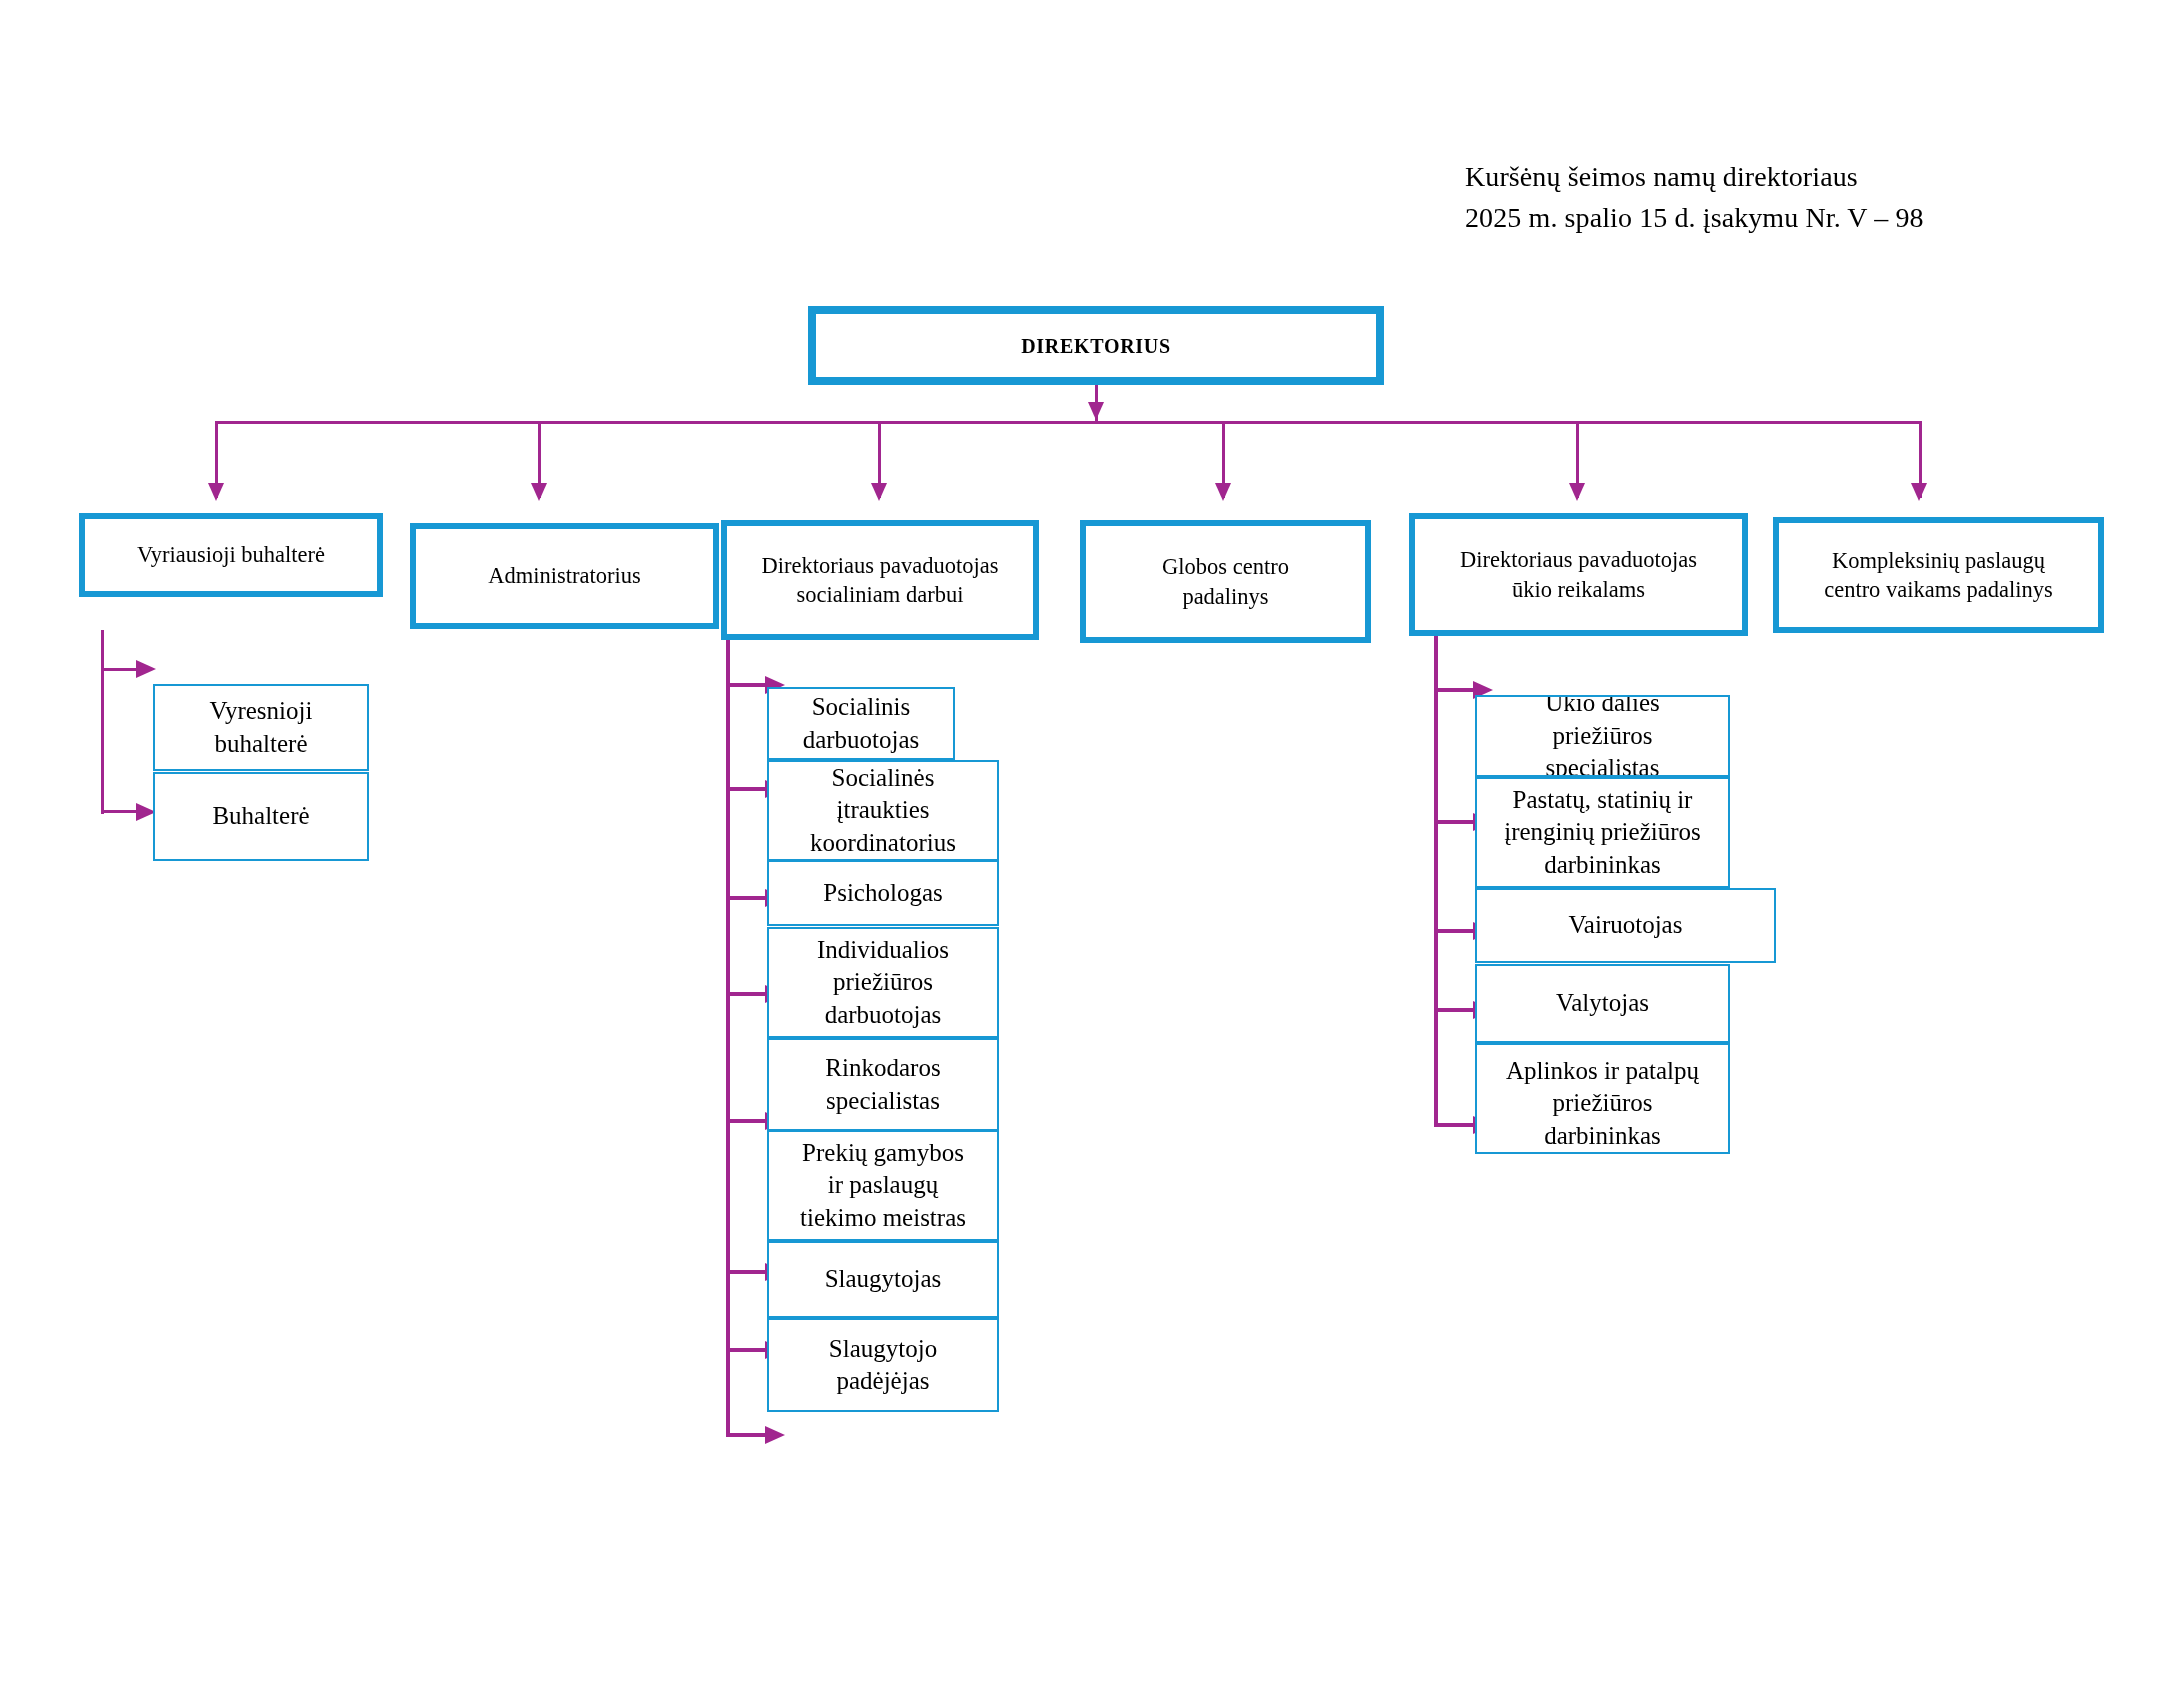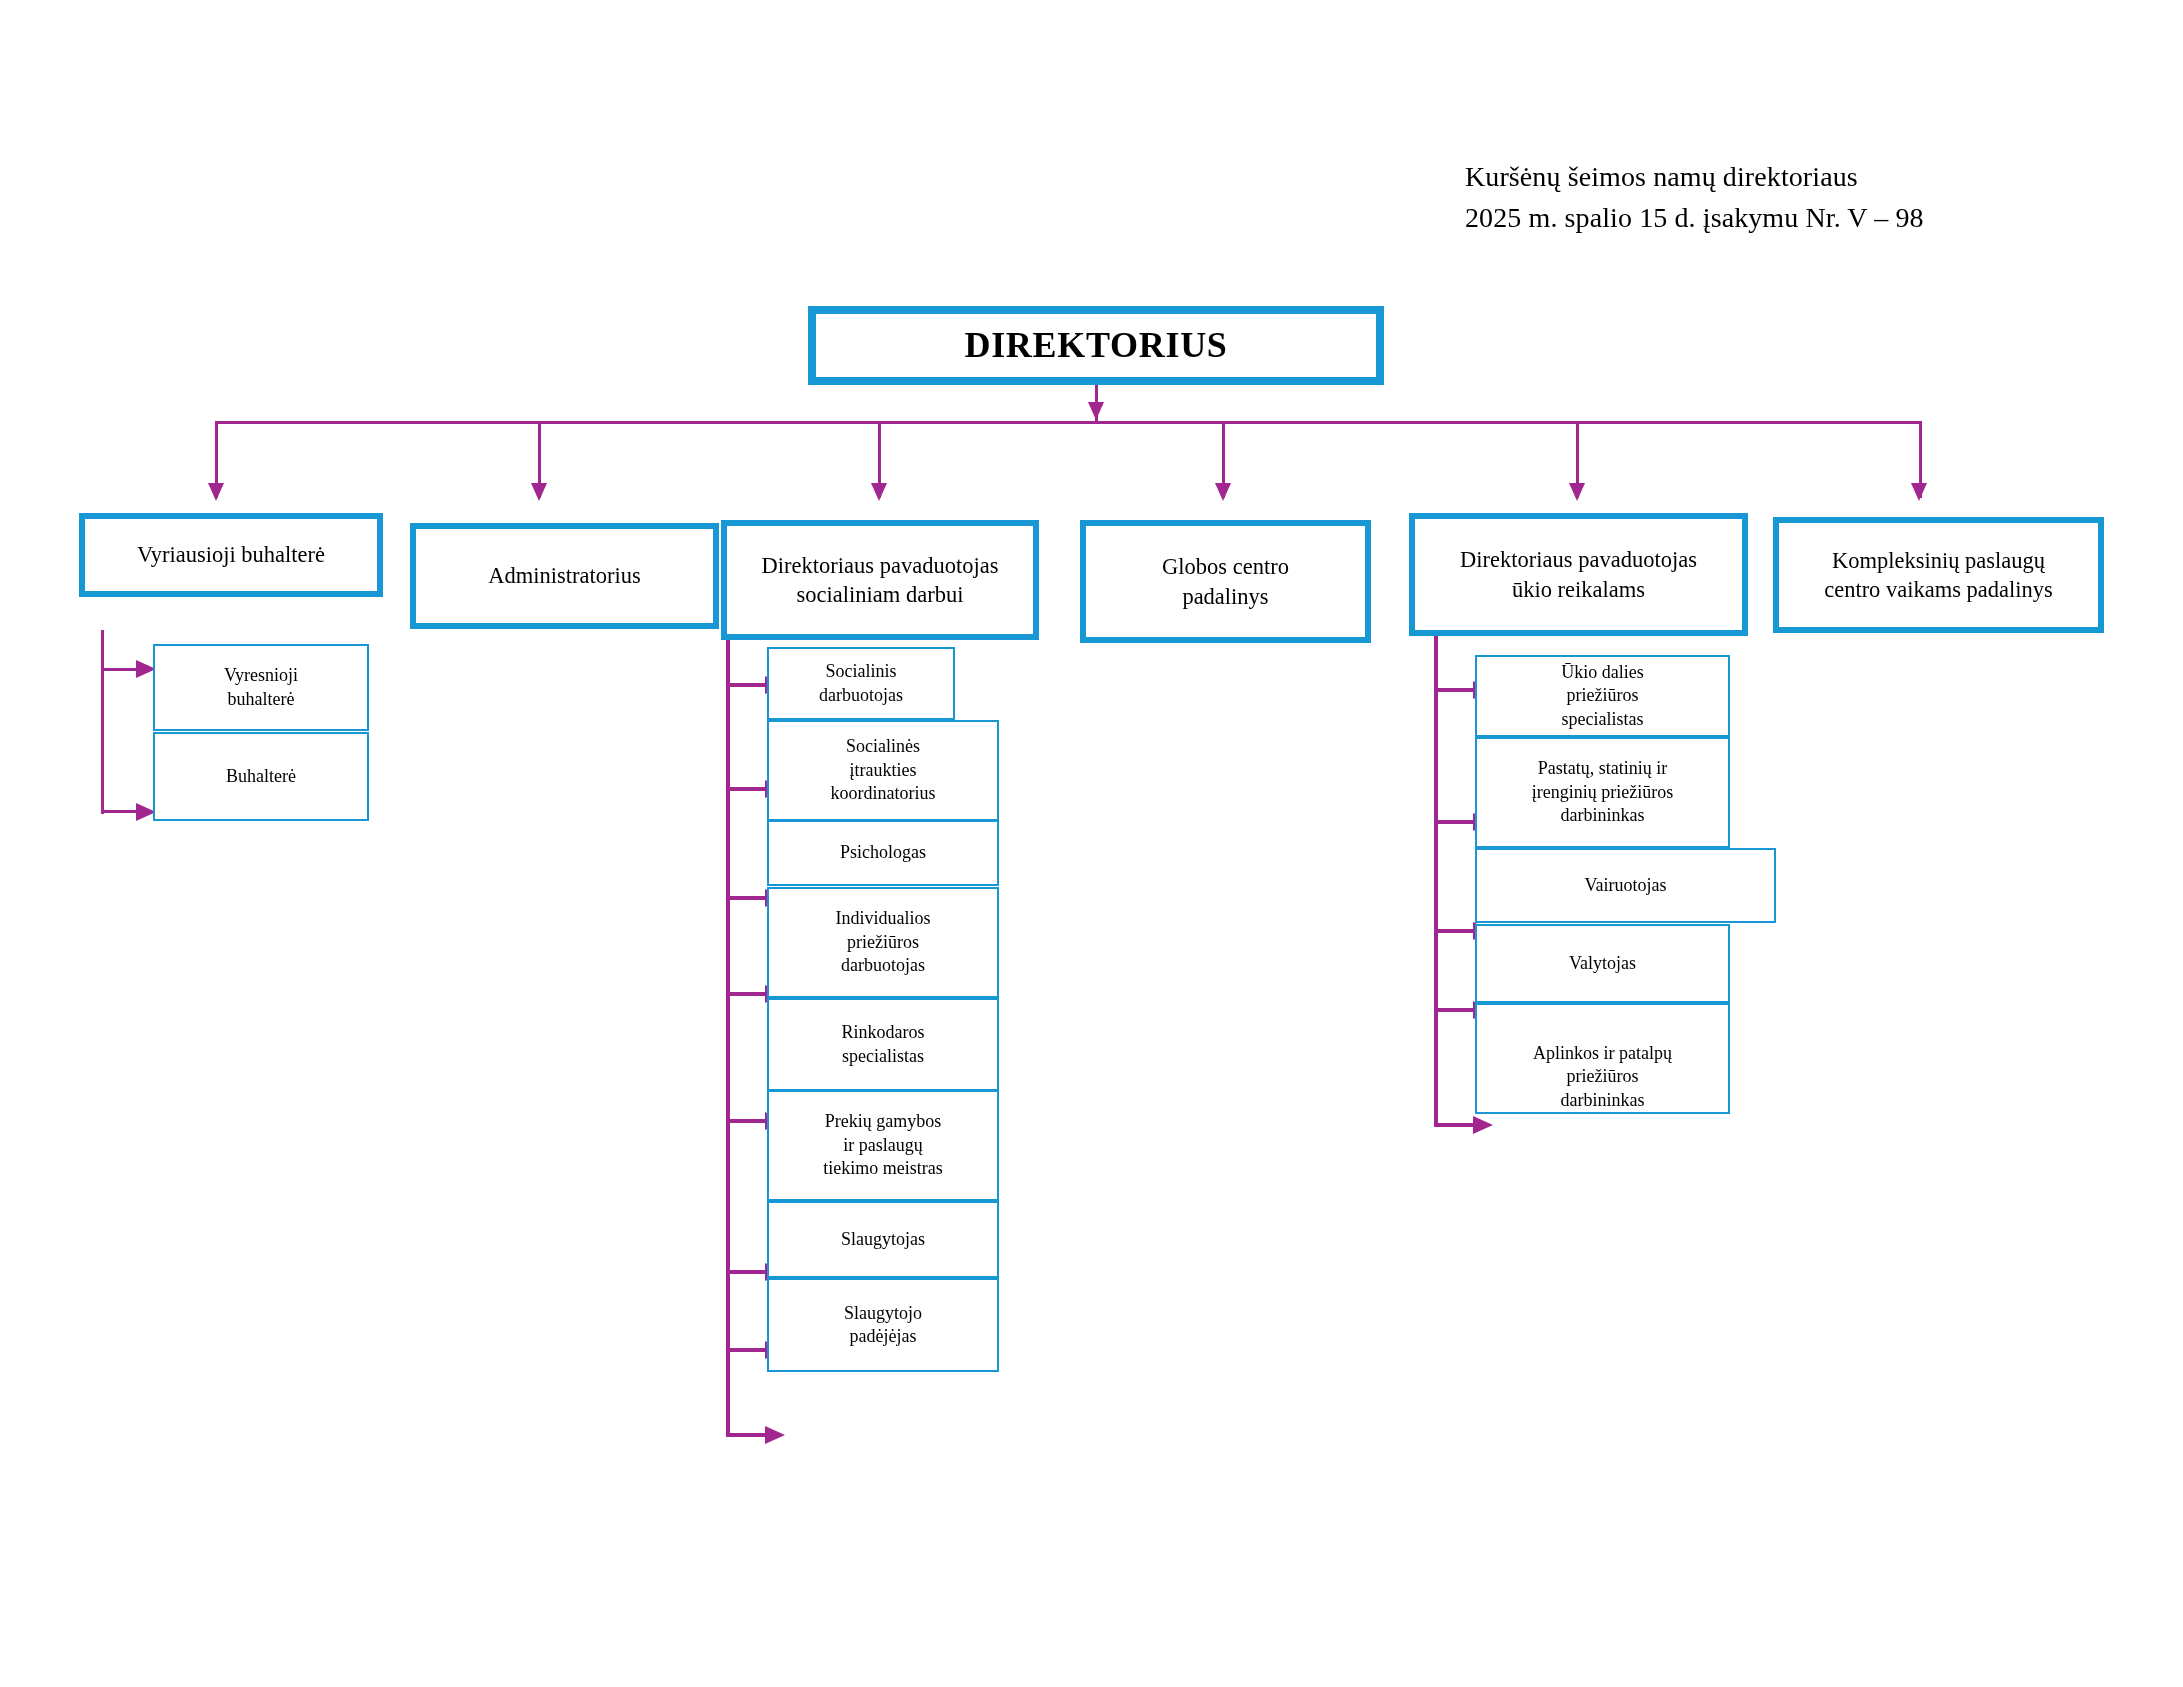--- a/index.html
+++ b/index.html
@@ -43,37 +43,38 @@
     width:100%;
     padding:0 6.6px;
     box-sizing:border-box;
     white-space:pre-line;
     line-height:1.30;
   }
 
   
   .root{
     border:8px solid #1798D4;
-    font-size:36px;
+    font-size:20px;
     font-weight:bold;
     letter-spacing:0.7px;
     box-shadow:inset 0 0 0 4px #ffffff;
   }
 
   
   .l2{
     border:6px solid #1798D4;
     font-size:22.5px;
     box-shadow:inset 0 0 0 2.6px #ffffff;
   }
 
   
   .l3{
     border:2.6px solid #1798D4;
-    font-size:18px;
+    font-size:25px;
+    margin-top:40px;
   }
 
   
   .hline{
     position:absolute;
     background:#A1268F;
   }
   .vline{
     position:absolute;
     background:#A1268F;

